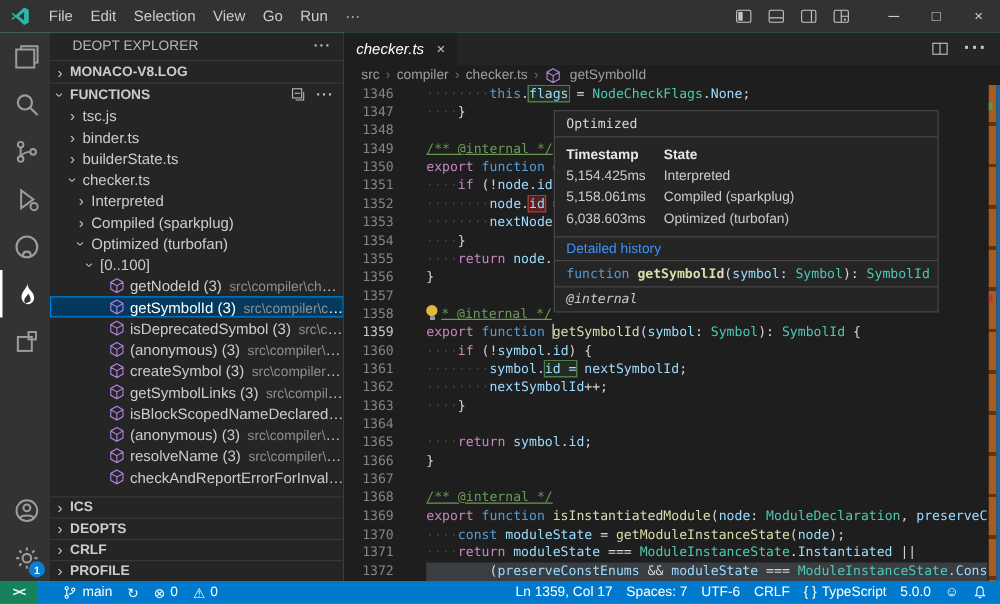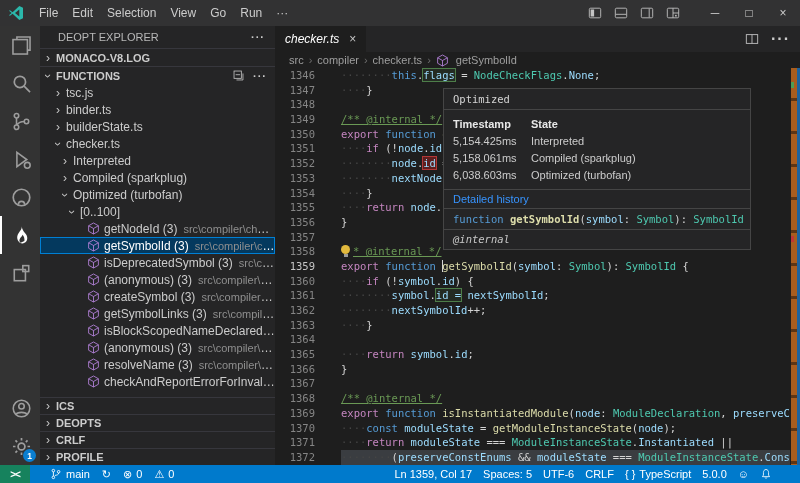--- a/index.html
+++ b/index.html
@@ -95,21 +95,21 @@
   .tt-trow.hrow { font-weight:700; color:#e8e8e8; }
   .tt-link { padding:3px 9px; color:#3794ff; border-bottom:1px solid #454545; cursor:pointer; }
   .tt-sig { padding:4px 9px; font-family:"DejaVu Sans Mono", monospace; font-size:10.5px; border-bottom:1px solid #454545; white-space:pre; }
   .tt-tag { padding:3px 9px 4px 9px; font-family:"DejaVu Sans Mono", monospace; font-size:10.5px; font-style:italic; color:#c8c8c8; }
 
   
   .statusbar { height:18px; background:#007acc; display:flex; align-items:stretch; color:#ffffff; font-size:11px; }
   .remote { width:30px; background:#16825d; display:flex; align-items:center; justify-content:center; font-size:10px; font-weight:700; letter-spacing:-1px; }
   .sb-left, .sb-right { display:flex; align-items:center; }
   .sb-left { padding-left:20px; gap:12px; }
-  .sb-right { margin-left:auto; padding-right:28px; gap:11px; }
+  .sb-right { margin-left:auto; padding-right:10px; gap:11px; }
   .sb-item { display:flex; align-items:center; gap:4px; white-space:nowrap; cursor:pointer; }
   .sb-item svg { width:12px; height:12px; display:block; }
   .sb-icon { font-size:11px; }
 </style>
 </head>
 <body>
 
 <div class="window">
 
   <div class="titlebar">
@@ -479,21 +479,21 @@
         <div class="sb-item">
           <span class="sb-icon">⚠</span>
           <span>0</span>
         </div>
       </div>
     <div class="sb-right" id="sb-right">
         <div class="sb-item">
           <span>Ln 1359, Col 17</span>
         </div>
         <div class="sb-item">
-          <span>Spaces: 5</span>
+          <span>Spaces: 7</span>
         </div>
         <div class="sb-item">
           <span>UTF-6</span>
         </div>
         <div class="sb-item">
           <span>CRLF</span>
         </div>
         <div class="sb-item">
           <span class="sb-icon">{ }</span>
           <span>TypeScript</span>

